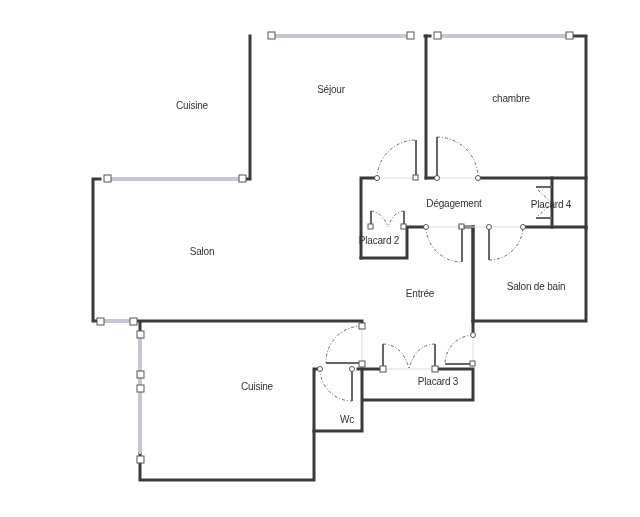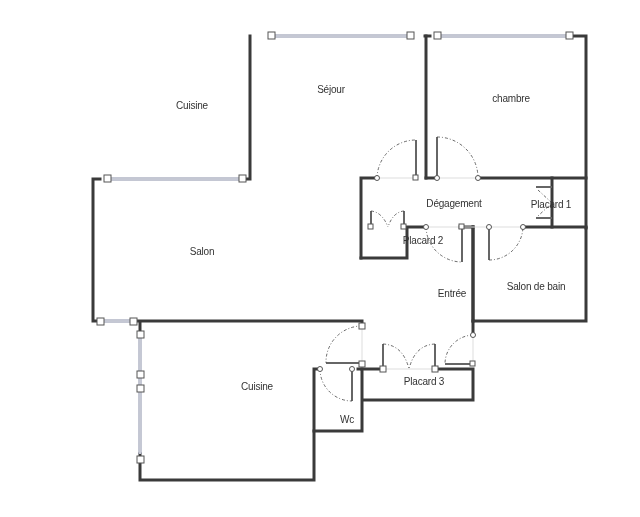--- a/index.html
+++ b/index.html
@@ -148,19 +148,19 @@
     <circle class="node" cx="473" cy="335" r="2.5"></circle>
     <rect class="node" x="470" y="361" width="5" height="5"></rect>
   </g>
 </svg>
 
 <div class="lbl" style="left:192px;top:105px;">Cuisine</div>
 <div class="lbl" style="left:331px;top:89px;">Séjour</div>
 <div class="lbl" style="left:511px;top:98px;">chambre</div>
 <div class="lbl" style="left:202px;top:251px;">Salon</div>
 <div class="lbl" style="left:454px;top:203px;">Dégagement</div>
-<div class="lbl" style="left:551px;top:204px;">Placard 1</div>
-<div class="lbl" style="left:379px;top:240px;margin-left:44px;">Placard 2</div>
-<div class="lbl" style="left:420px;top:293px;margin-left:32px;">Entrée</div>
+<div class="lbl" style="left:551px;top:204px;">Placard 4</div>
+<div class="lbl" style="left:379px;top:240px;">Placard 2</div>
+<div class="lbl" style="left:420px;top:293px;">Entrée</div>
 <div class="lbl" style="left:536px;top:286px;">Salon de bain</div>
 <div class="lbl" style="left:234px;top:386px;margin-left:23px;">Cuisine</div>
-<div class="lbl" style="left:406px;top:381px;padding-left:36px;">Placard 3</div>
+<div class="lbl" style="left:420px;top:381px;padding-left:36px;">Placard 3</div>
 <div class="lbl" style="left:339px;top:419px;margin-left:8px;">Wc</div>
 
 </body></html>

